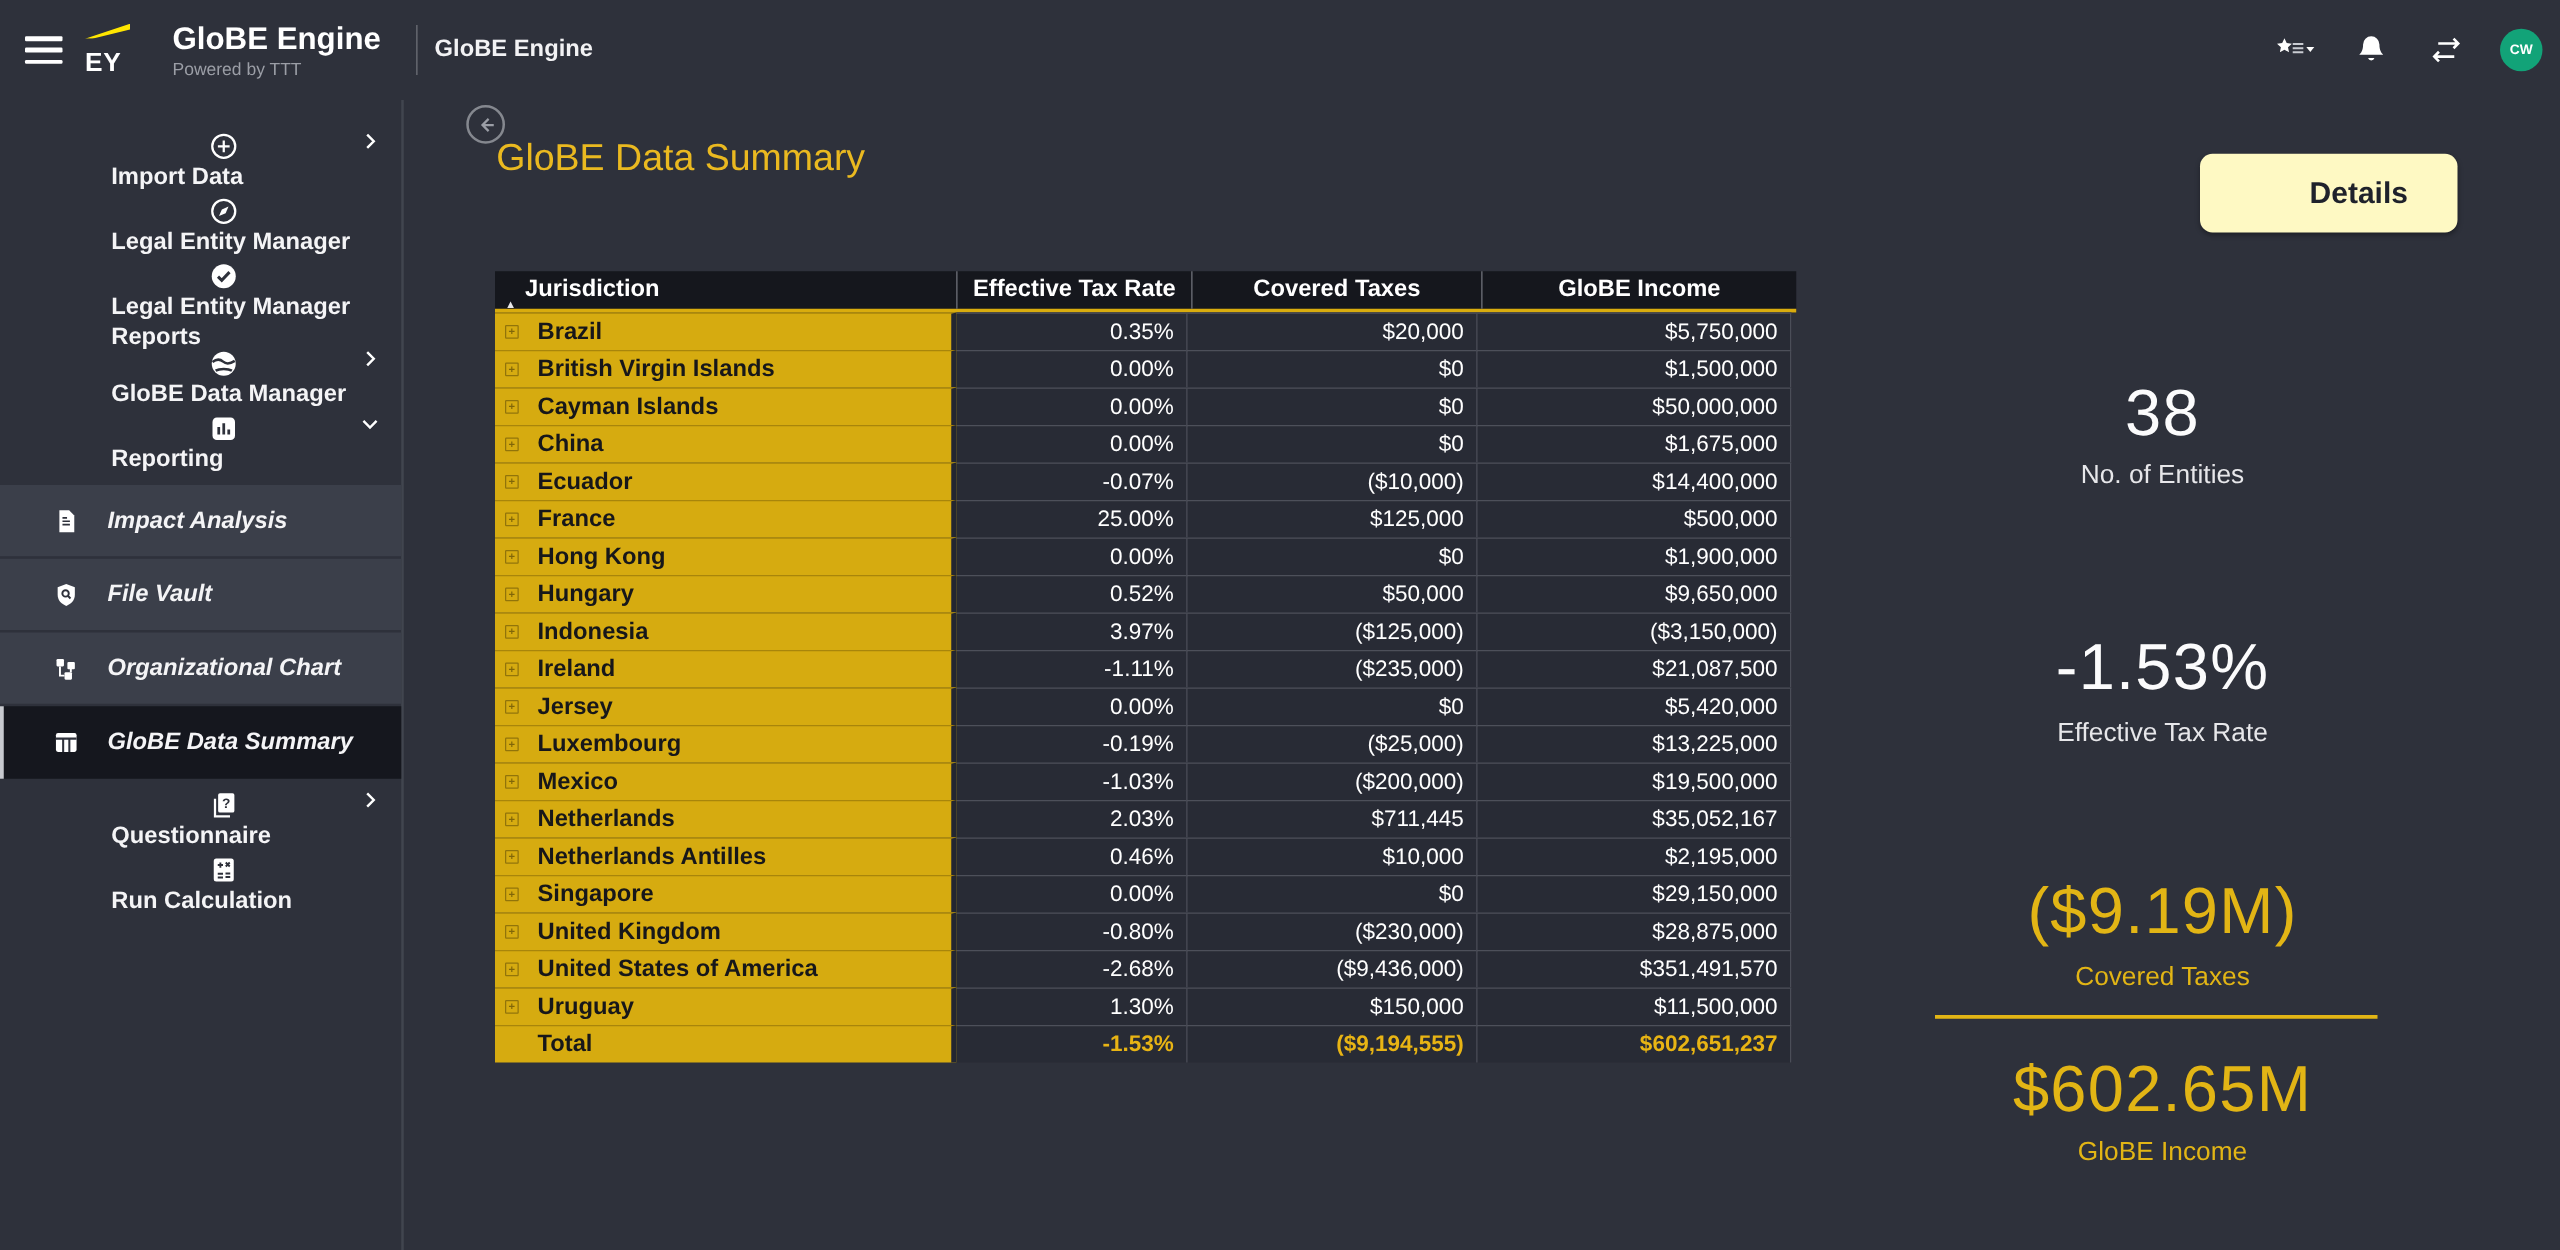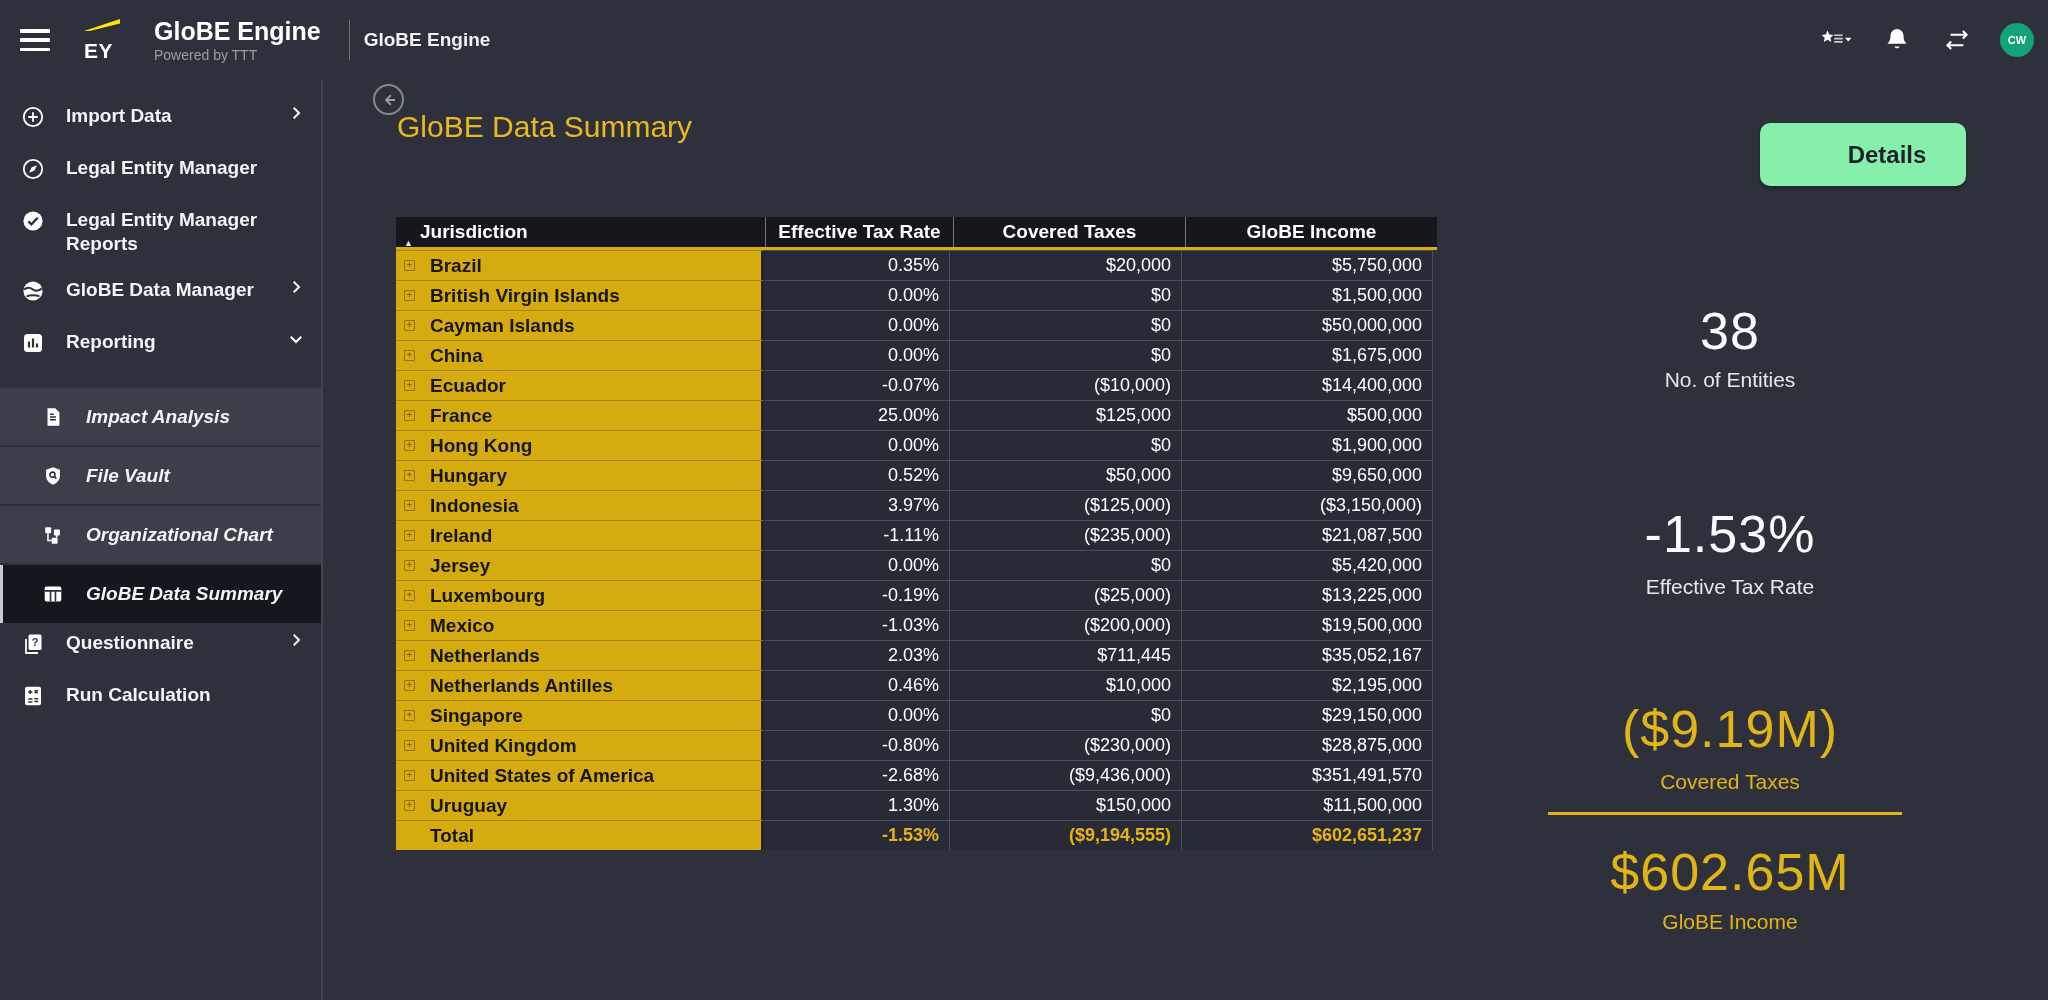--- a/index.html
+++ b/index.html
@@ -7,21 +7,21 @@
   body {
     font-family:"Liberation Sans", sans-serif;
     background:#2e313b;
     color:#fff;
     position:relative;
   }
   
   .header { position:absolute; top:0; left:0; width:2048px; height:80px; display:flex; align-items:center; }
   .hamburger { width:30px; height:22px; margin-left:20px; display:flex; flex-direction:column; justify-content:space-between; cursor:pointer; }
   .hamburger span { display:block; height:3.5px; background:#fff; border-radius:1px; }
-  .ey-logo { position:relative; width:44px; height:46px; margin-left:28px; }
+  .ey-logo { position:relative; width:44px; height:46px; margin-left:12px; }
   .ey-beam { position:absolute; top:2px; left:6px; width:36px; height:12px; background:#ffe600;
              clip-path:polygon(0 100%, 100% 0, 100% 38%, 16% 100%); }
   .ey-text { position:absolute; bottom:0; left:6px; font-size:21px; font-weight:bold; letter-spacing:0.5px; color:#fff; }
   .app-title-block { margin-left:32px; }
   .app-title { font-size:25px; font-weight:bold; color:#fff; line-height:28px; }
   .app-subtitle { font-size:14px; color:#9b9ea6; margin-top:2px; }
   .header-divider { width:1px; height:40px; background:#70737b; margin-left:28px; }
   .breadcrumb { margin-left:14px; font-size:19px; font-weight:bold; color:#f2f2f4; }
   .header-right { position:absolute; right:14px; top:0; height:80px; display:flex; align-items:center; gap:26px; }
   .hicon { width:34px; height:28px; display:flex; align-items:center; justify-content:center; cursor:pointer; }
@@ -29,21 +29,21 @@
   .avatar { width:34px; height:34px; border-radius:50%; background:#12a378; color:#fff; font-size:11px; font-weight:bold;
             display:flex; align-items:center; justify-content:center; cursor:pointer; }
   
   .sidebar { position:absolute; top:80px; left:0; width:323px; height:920px; background:#2e313b;
              border-right:2px solid #41454f; }
   .search-input { display:block; margin:10px 0 0 20px; width:233px; height:42px; background:#fff; border:none;
                   border-radius:2px; padding-left:13px; font-size:18px; color:#333;
                   font-family:"Liberation Sans", sans-serif; }
   .search-input::placeholder { color:#757575; }
   .menu { margin-top:24px; }
-  .menu-item { display:flex; align-items:flex-start; height:52px; padding-left:20px; position:relative; cursor:pointer; }
+  .menu-item { display:flex; align-items:center; height:52px; padding-left:37px; position:relative; cursor:pointer;flex-direction:column; }
   .menu-item.two-line { height:70px; }
   .menu-icon { width:26px; height:26px; flex:0 0 26px; display:flex; align-items:center; justify-content:center; }
   .menu-icon svg { width:24px; height:24px; }
   .menu-label { margin-left:20px; font-size:19px; font-weight:bold; color:#f4f4f6; line-height:24px; width:200px; }
   .chevron { position:absolute; right:16px; width:18px; height:18px; }
   .chevron svg { width:18px; height:18px; }
   .submenu { margin-top:6px; }
   .submenu-item { display:flex; align-items:center; height:57px; margin-bottom:2px; background:#3b3f4a;
                   padding-left:40px; cursor:pointer;font-style:italic; }
   .submenu-item .menu-icon svg { width:22px; height:22px; }
@@ -70,21 +70,21 @@
   .expand-icon { position:absolute; left:8px; top:9px; width:11px; height:11px; border:1px solid rgba(0,0,0,0.32);
                  border-radius:1px; font-size:9px; line-height:9px; color:rgba(0,0,0,0.4); text-align:center; }
   .td-v { background:#282b35; color:#fff; justify-content:flex-end; padding-right:10px;
           border-top:1px solid #4d505a; border-left:1px solid #4b4e58; }
   .td-v.first { border-left:none; }
   .td-v.last { border-right:1px solid #4b4e58; }
   .td-e { width:184px; } .td-c { width:232px; } .td-i { width:252px; }
   .trow.total .td-j { font-size:19px; }
   .trow.total .td-v { color:#e8b414; font-weight:bold; }
   
-  .details-btn { position:absolute; left:1437px; top:123px; width:206px; height:63px; background:#86efac;
+  .details-btn { position:absolute; left:1437px; top:123px; width:206px; height:63px; background:#fef9c3;
                  border:none; border-radius:10px; font-size:24px; font-weight:bold; color:#1f222b;
                  font-family:"Liberation Sans", sans-serif; cursor:pointer; box-shadow:0 2px 4px rgba(0,0,0,0.35);padding-left:48px; }
   .stats { position:absolute; left:1197px; top:0; width:420px; text-align:center; }
   .stat-value { position:absolute; width:420px; font-size:52px; line-height:58px; font-weight:500; letter-spacing:1px; }
   .stat-label { position:absolute; width:420px; font-size:21px; }
   .sv-white { color:#fbfbfc; } .sl-white { color:#e7e7ea; }
   .sv-yellow { color:#e2b515; } .sl-yellow { color:#e2b515; }
   .stat-divider { position:absolute; left:1225px; top:812px; width:354px; height:3px; background:#e2b515; }
 </style>
 </head>

